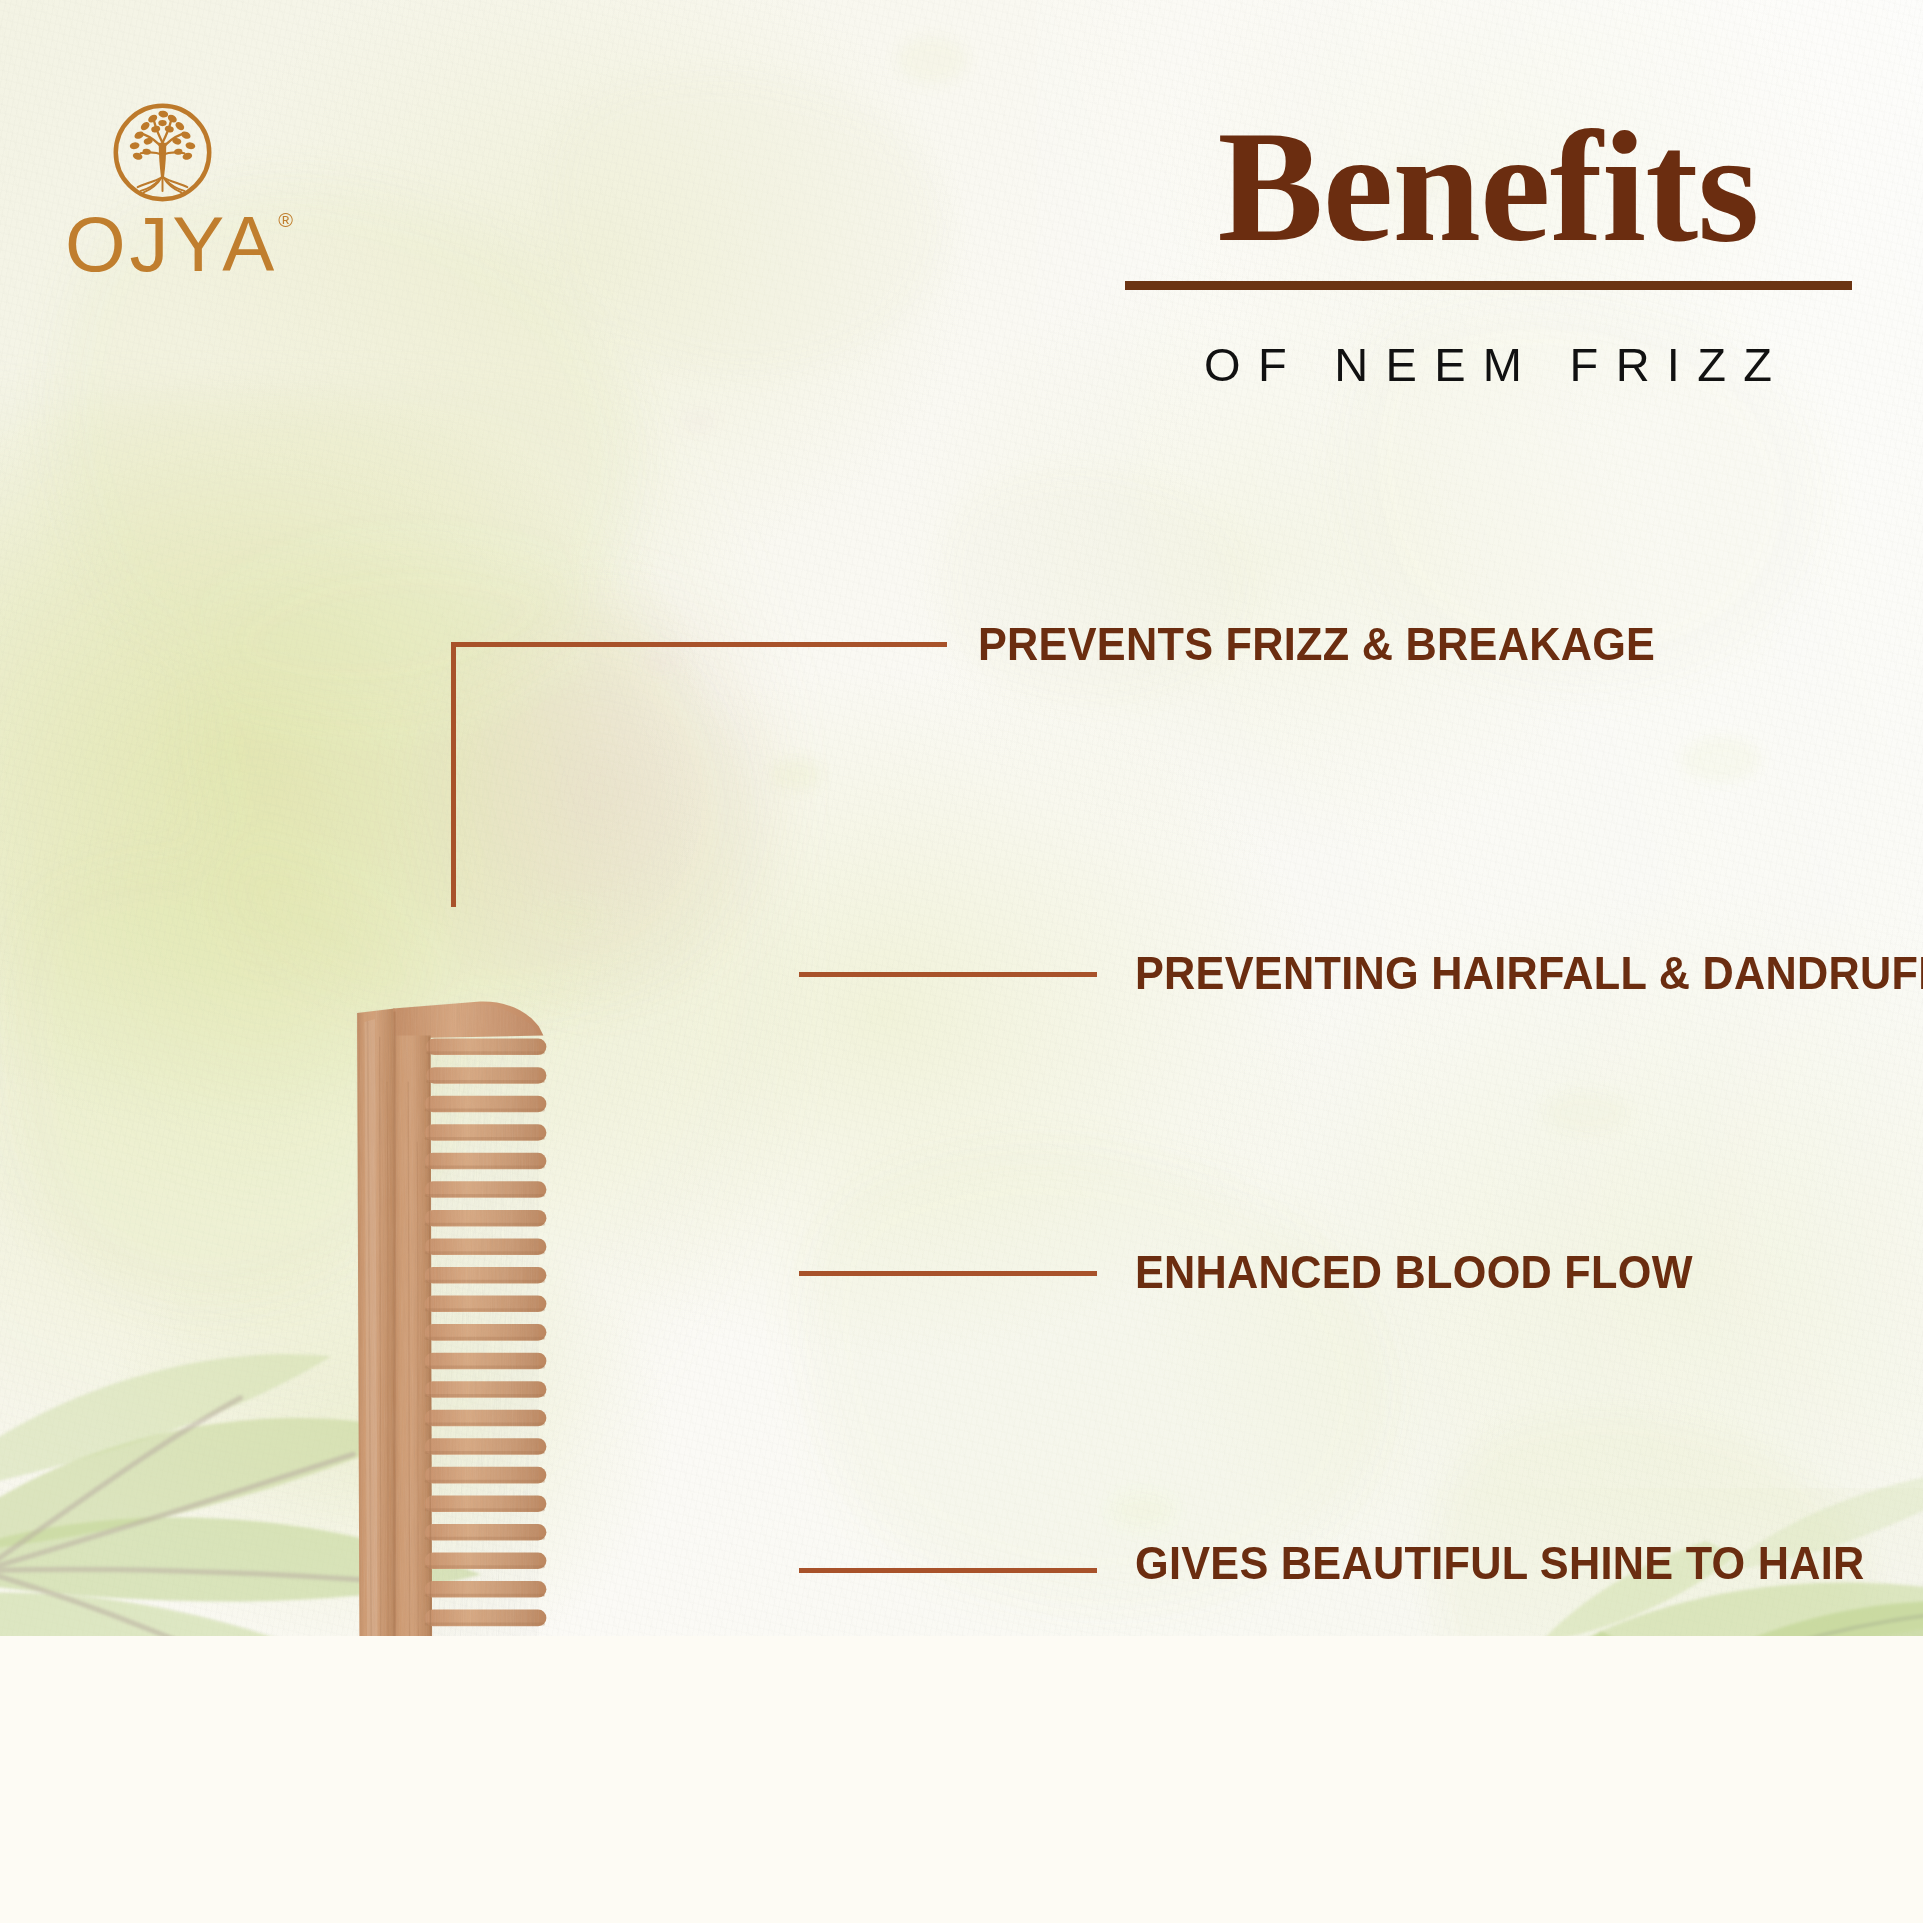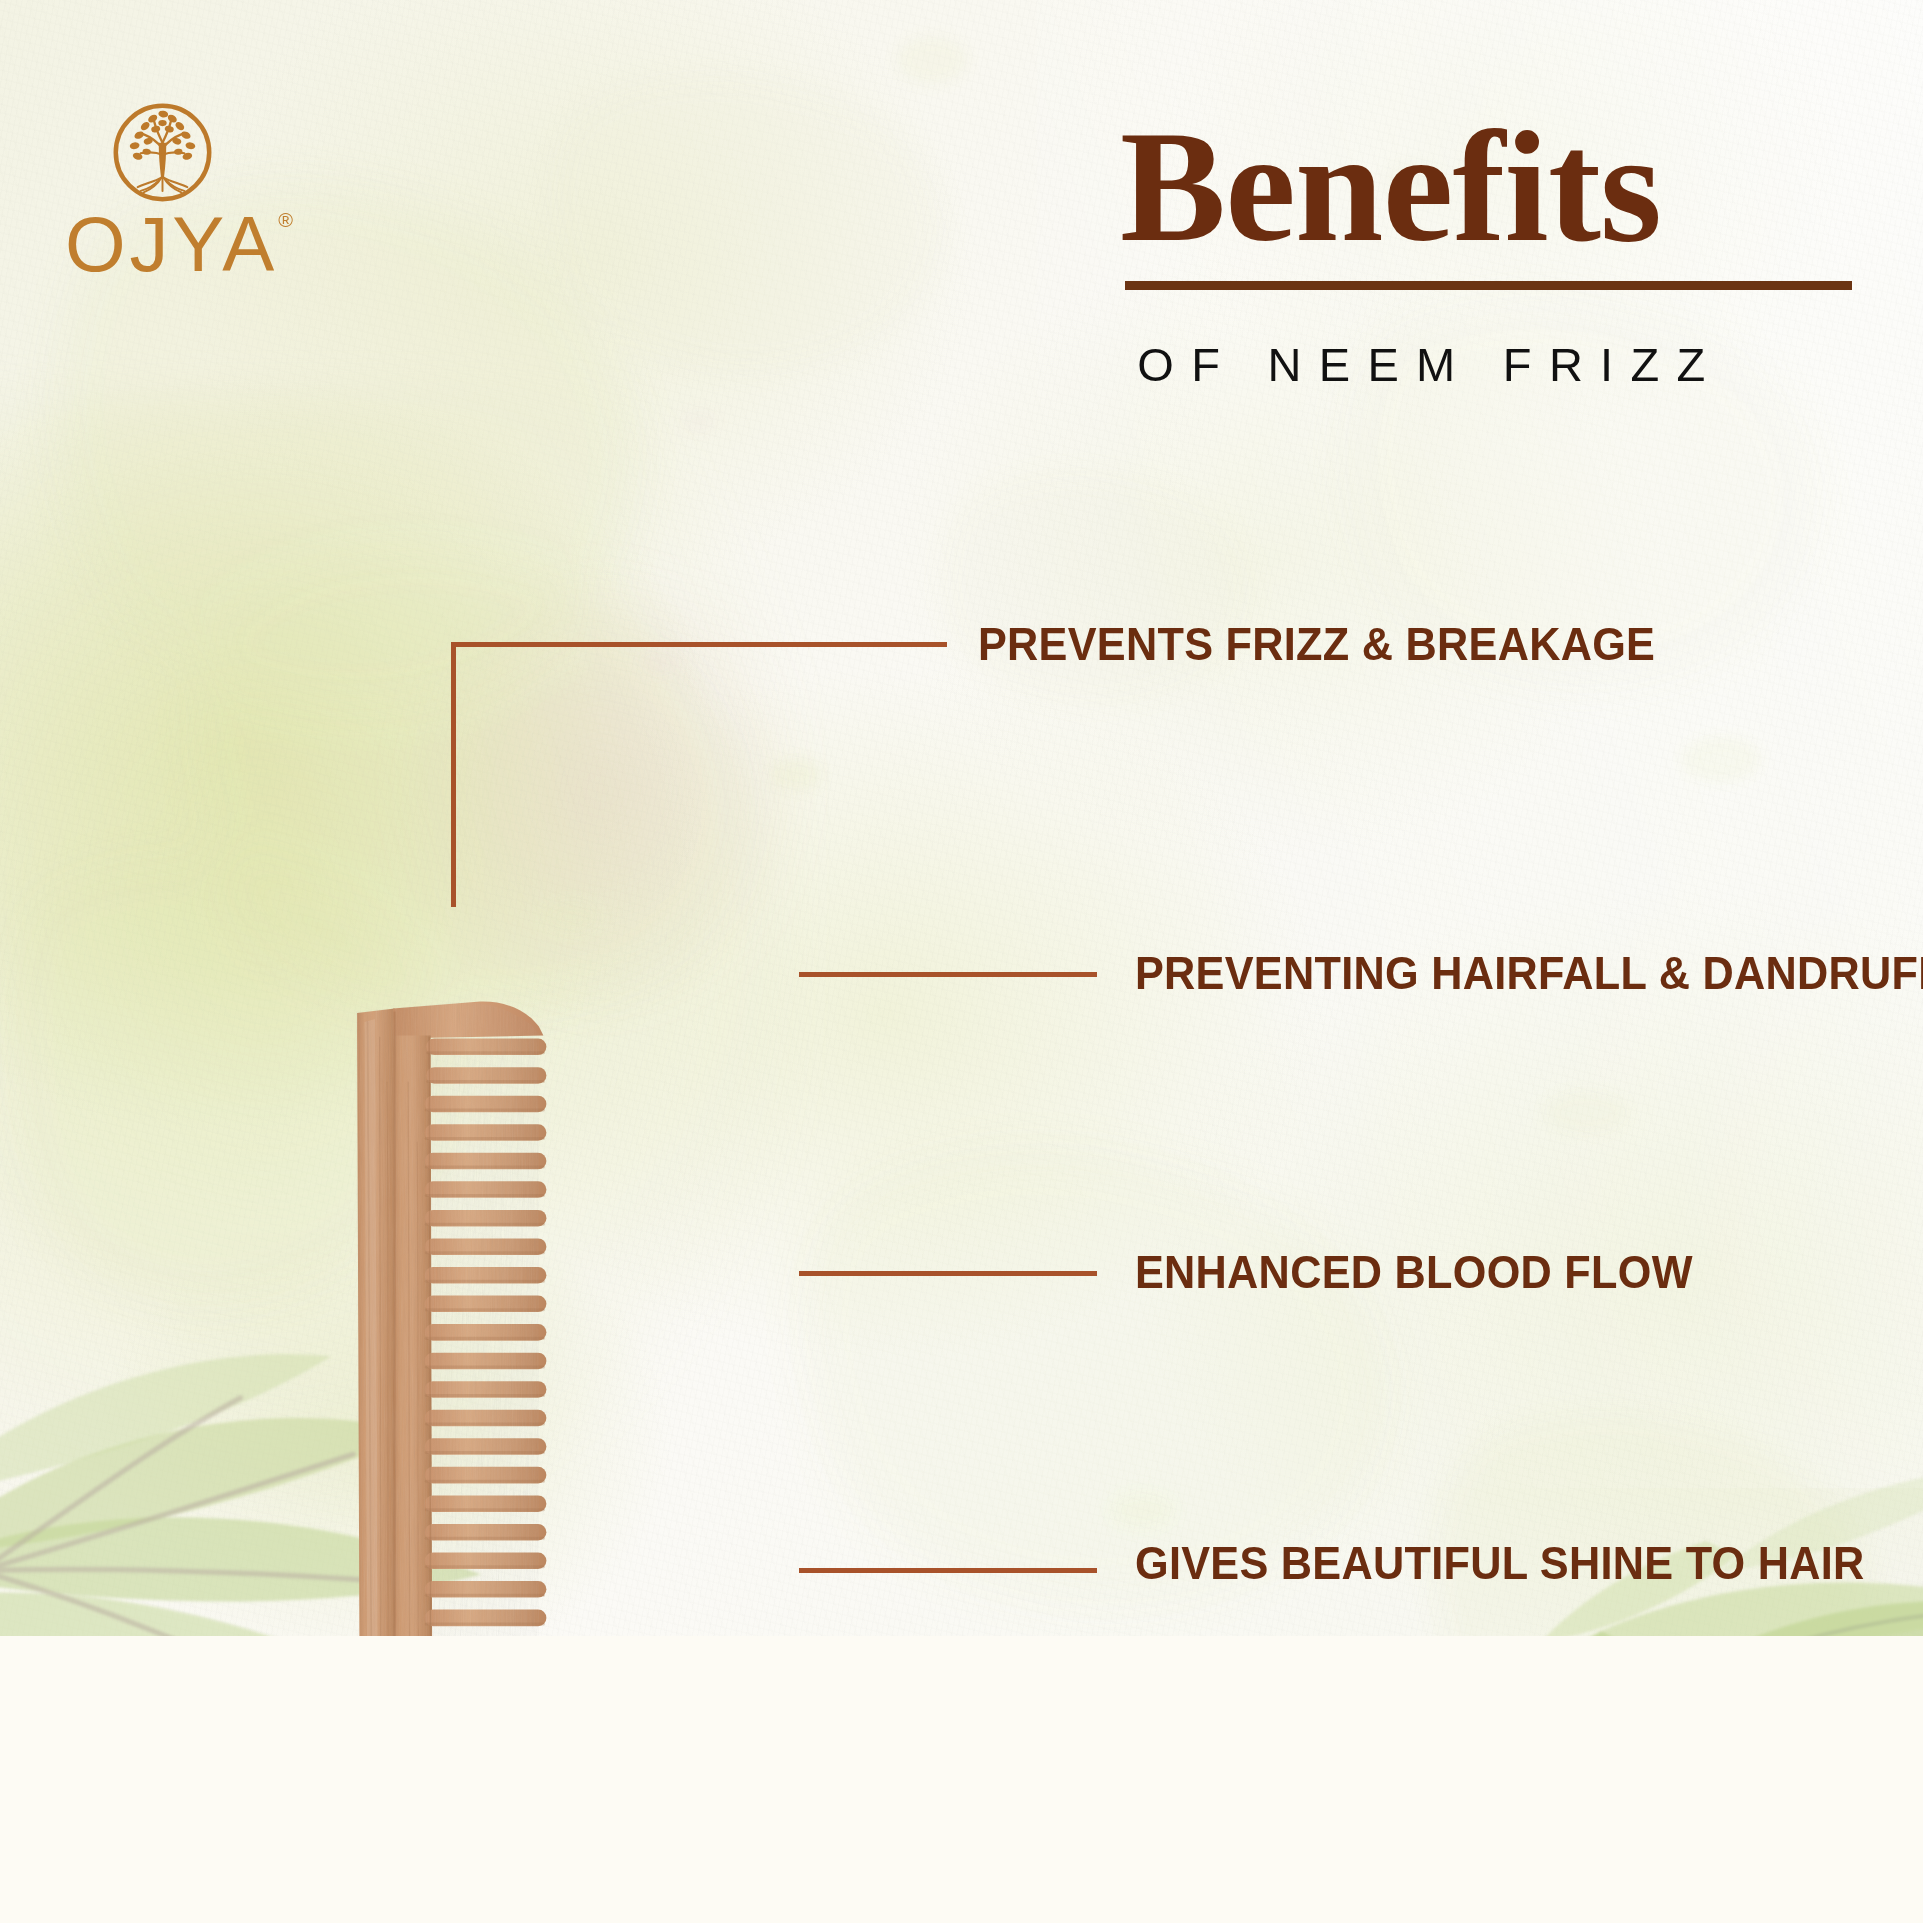--- a/index.html
+++ b/index.html
@@ -82,21 +82,21 @@
     line-height:1.0;
   }
   .logo-reg {
     position:absolute; right:-3px; top:4.5px;
     font-size:20px; color:#c07e2e;
     font-family:"Liberation Sans", sans-serif;
   }
 
   
   .headline-block {
-    position:absolute; left:1120px; top:105px; width:736px; text-align:left;
+    position:absolute; left:1120px; top:105px; width:736px; text-align:center;
   }
   .headline {
     font-family:"Liberation Serif", serif;
     font-size:159px;
     font-weight:700;
     color:#6b2d10;
     line-height:1.02;
     letter-spacing:-0.8px;
   }
   .headline-rule {

